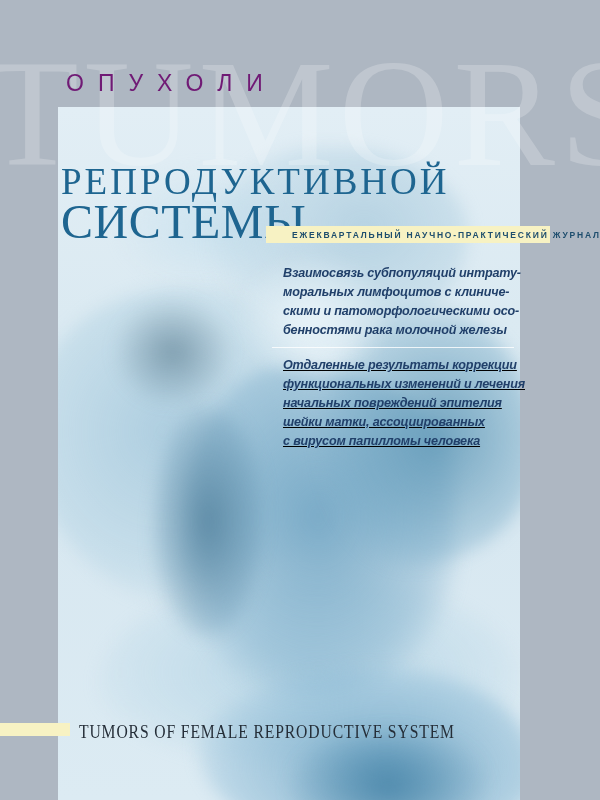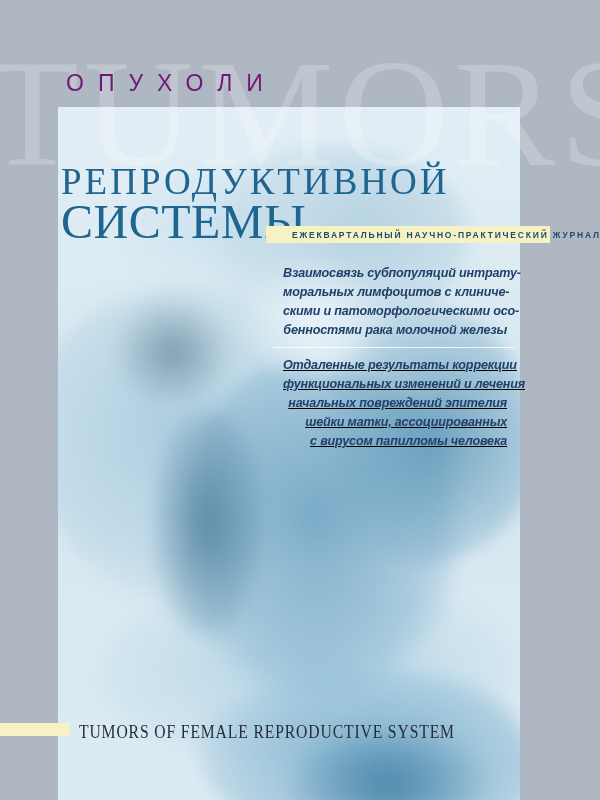--- a/index.html
+++ b/index.html
@@ -83,21 +83,20 @@
     white-space:nowrap;
   }
 
   
   .articles{
     position:absolute;left:272px;top:263px;width:242px;z-index:4;
   }
   .article{
     padding:7px 0 8px 11px;
     border-bottom:1px solid rgba(255,255,255,0.8);
-    text-align:right;
   }
   .article:first-child{padding-top:0;}
   .article:last-child{border-bottom:none;text-decoration:underline;}
   .aline{
     font-style:italic;font-weight:bold;font-size:13px;line-height:19px;
     color:#21406a;letter-spacing:-0.2px;white-space:nowrap;
     transform:scaleX(0.97);transform-origin:left center;
   }
 
   

